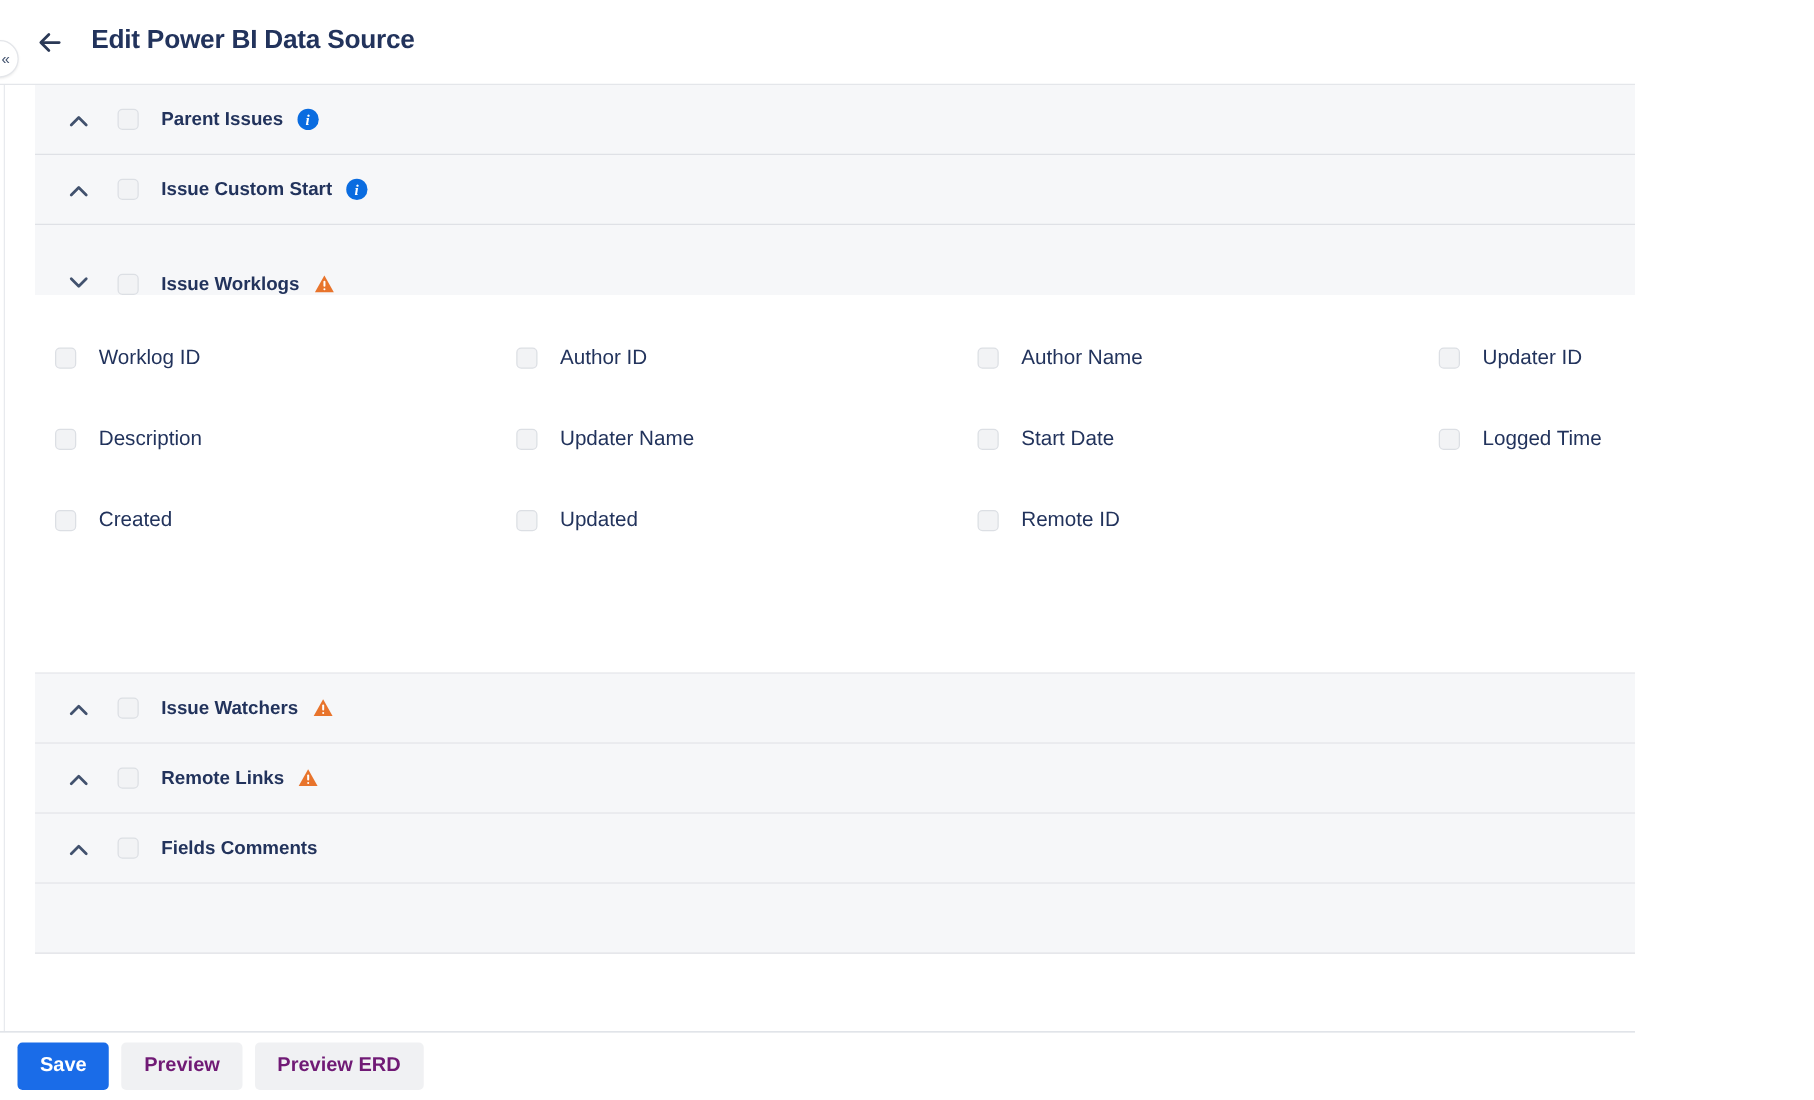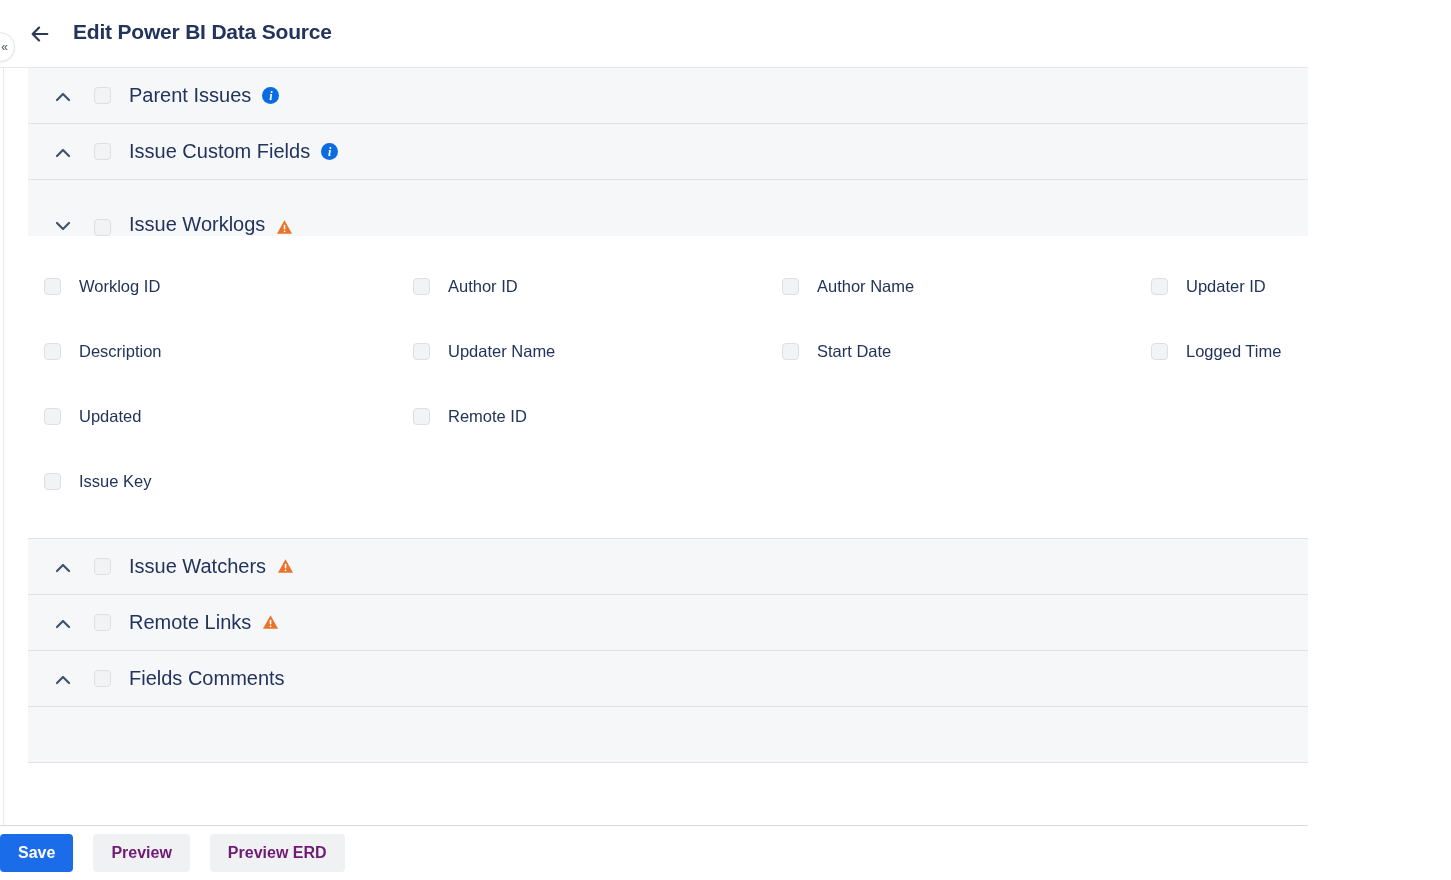--- a/index.html
+++ b/index.html
@@ -112,22 +112,22 @@
     margin-left: 18px;
     display: flex;
     align-items: center;
     justify-content: center;
     cursor: pointer;
     color: #42526e;
   }
   .sec-check { margin-left: 14px; }
   .sec-label {
     margin-left: 18px;
-    font-size: 20px;
-    font-weight: normal;
+    font-size: 15px;
+    font-weight: bold;
     color: #22335c;
     white-space: nowrap;
   }
 
   
   .cb {
     width: 17px;
     height: 17px;
     min-width: 17px;
     border-radius: 4px;
@@ -204,21 +204,22 @@
   .toolbar {
     position: absolute;
     left: 0;
     bottom: 0;
     width: 1451px;
     height: 55px;
     background: #ffffff;
     border-top: 1px solid #d8dce2;
     display: flex;
     align-items: center;
-    gap: 20px;
+    padding-left: 14px;
+    gap: 10px;
     z-index: 7;
   }
   .btn {
     height: 38px;
     border-radius: 4px;
     border: none;
     font-size: 16px;
     font-weight: bold;
     font-family: "Liberation Sans", sans-serif;
     padding: 0 18px;
@@ -263,21 +264,21 @@
           </div>
         </div>
         <div class="section">
           <div class="section-head">
             <div class="chev">
               <svg width="22" height="22" viewBox="0 0 22 22" fill="none" stroke="#42526e" stroke-width="2.2" stroke-linecap="round" stroke-linejoin="round">
                 <polyline points="5 15 11 9 17 15"></polyline>
               </svg>
             </div>
             <span class="cb sec-check"></span>
-            <span class="sec-label">Issue Custom Fields</span>
+            <span class="sec-label">Issue Custom Start</span>
             <span class="info-icon">i</span>
           </div>
         </div>
         <div class="section">
           <div class="section-head expanded">
             <div class="chev">
               <svg width="22" height="22" viewBox="0 0 22 22" fill="none" stroke="#42526e" stroke-width="2.2" stroke-linecap="round" stroke-linejoin="round">
                 <polyline points="5 9 11 15 17 9"></polyline>
               </svg>
             </div>
@@ -322,34 +323,34 @@
               <div class="field-cell c2">
                 <span class="cb"></span>
                 <span class="field-label">Start Date</span>
               </div>
               <div class="field-cell c3">
                 <span class="cb"></span>
                 <span class="field-label">Logged Time</span>
               </div>
             </div>
             <div class="field-row">
+              <div class="field-cell c0">
+                <span class="cb"></span>
+                <span class="field-label">Created</span>
+              </div>
               <div class="field-cell c1">
                 <span class="cb"></span>
                 <span class="field-label">Updated</span>
               </div>
               <div class="field-cell c3">
                 <span class="cb"></span>
                 <span class="field-label">Remote ID</span>
               </div>
             </div>
             <div class="field-row">
-              <div class="field-cell c0">
-                <span class="cb"></span>
-                <span class="field-label">Issue Key</span>
-              </div>
               <div class="field-cell c1"></div>
               <div class="field-cell c2"></div>
               <div class="field-cell c3"></div>
             </div>
           </div>
         </div>
         <div class="section">
           <div class="section-head">
             <div class="chev">
               <svg width="22" height="22" viewBox="0 0 22 22" fill="none" stroke="#42526e" stroke-width="2.2" stroke-linecap="round" stroke-linejoin="round">

